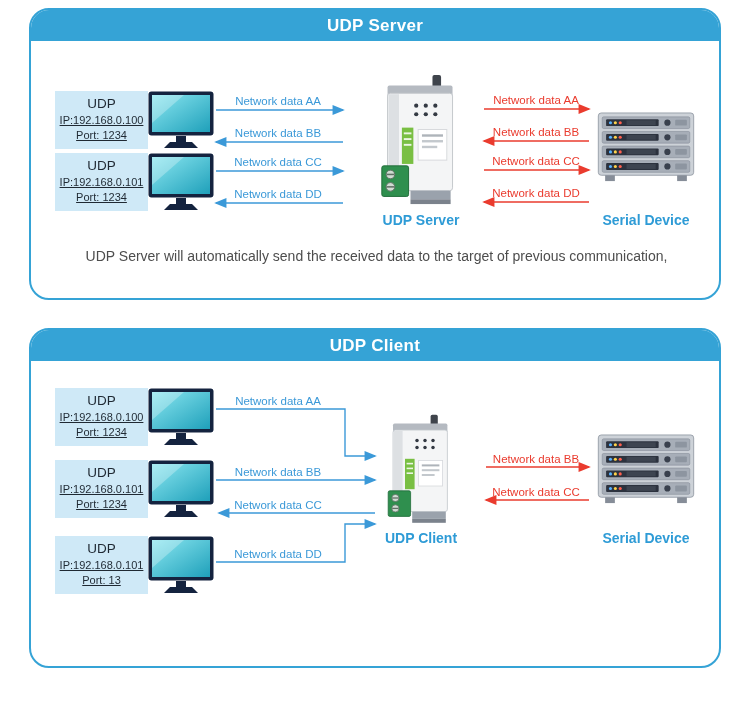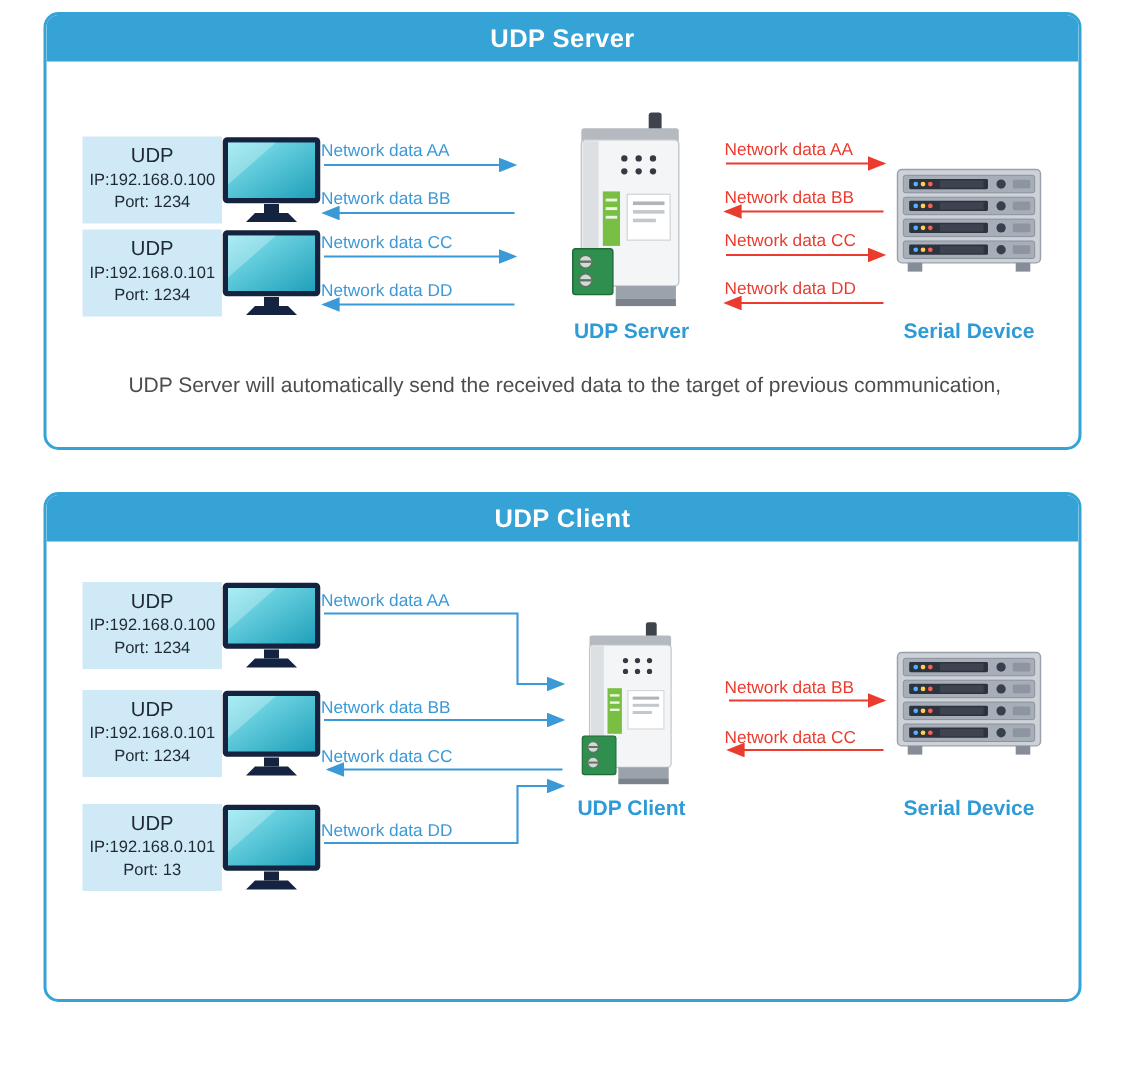--- a/index.html
+++ b/index.html
@@ -5,40 +5,40 @@
   * { margin:0; padding:0; box-sizing:border-box; }
   html,body { background:#ffffff; }
   body {
     width:750px; height:710px; position:relative; overflow:hidden;
     font-family:"Liberation Sans", sans-serif;
   }
   .stage { position:absolute; inset:0; width:750px; height:710px; background:#fff; }
 
   .panel {
     position:absolute; left:29px; width:692px; background:#fff;
-    border:2px solid #35a3d6; border-radius:10px; overflow:hidden;
+    border:2px solid #35a3d6; border-radius:20px; overflow:hidden;
   }
   .panel-1 { top:8px;  height:292px; }
   .panel-2 { top:328px; height:340px; }
 
   .panel-header {
     position:absolute; top:0; left:0; right:0; height:31px;
     background:#35a3d6; color:#fff; font-size:17px; font-weight:bold;
     display:flex; align-items:center; justify-content:center; letter-spacing:.3px;
   }
 
   .pc { position:absolute; display:flex; align-items:center; }
   .pc-box {
     width:93px; background:#cfe9f7; text-align:center;
     padding:5px 2px 6px; color:#1f2933;
   }
   .pc-proto { font-size:13.5px; line-height:1.25; }
-  .pc-ip, .pc-port { font-size:11px; line-height:1.35; }
-
-  .alabel { position:absolute; font-size:11.5px; white-space:nowrap; }
+  .pc-ip, .pc-port { font-size:11px; line-height:1.35;text-decoration:underline; }
+
+  .alabel { position:absolute; font-size:11.5px; text-align:center; white-space:nowrap; }
   .alabel.blue { color:#3b99d8; }
   .alabel.red  { color:#ea3b2e; }
   .alabel.wl { width:128px; left:183px; }
   .alabel.wr { width:106px; left:452px; }
 
   .overlay { position:absolute; top:0; left:0; pointer-events:none; }
 
   .node-label {
     position:absolute; width:140px; text-align:center;
     font-size:14px; font-weight:bold; color:#2e9bd6;

